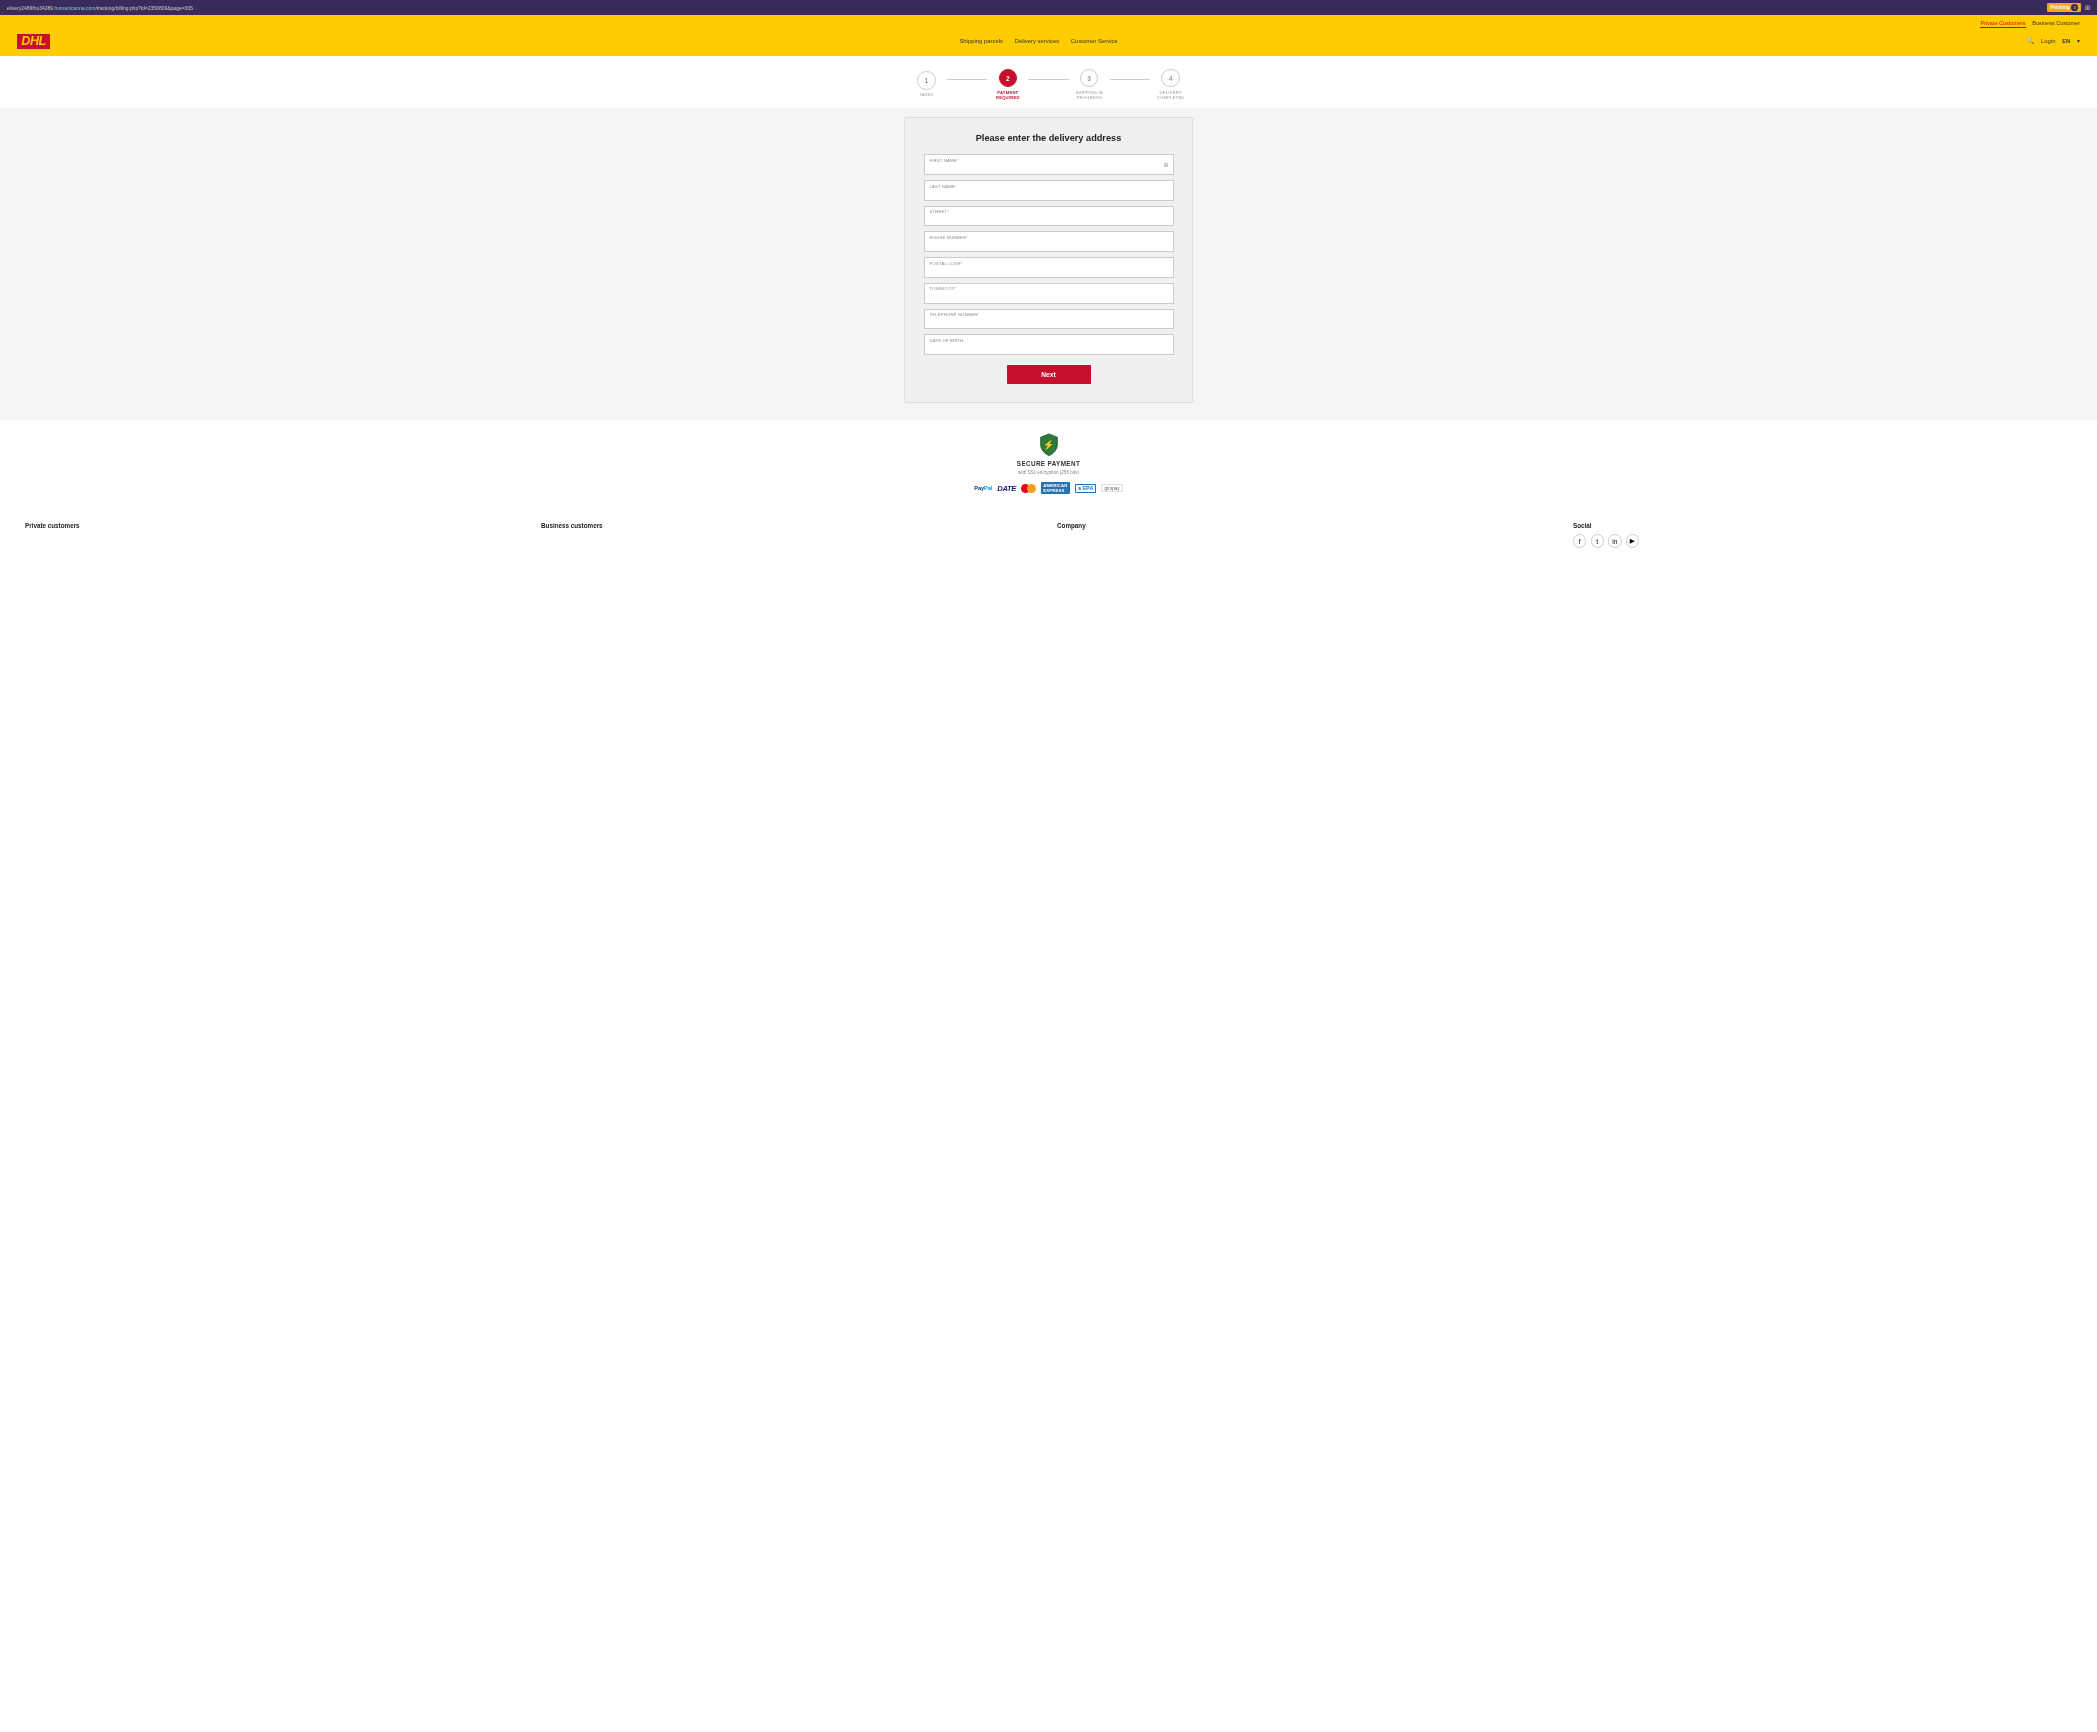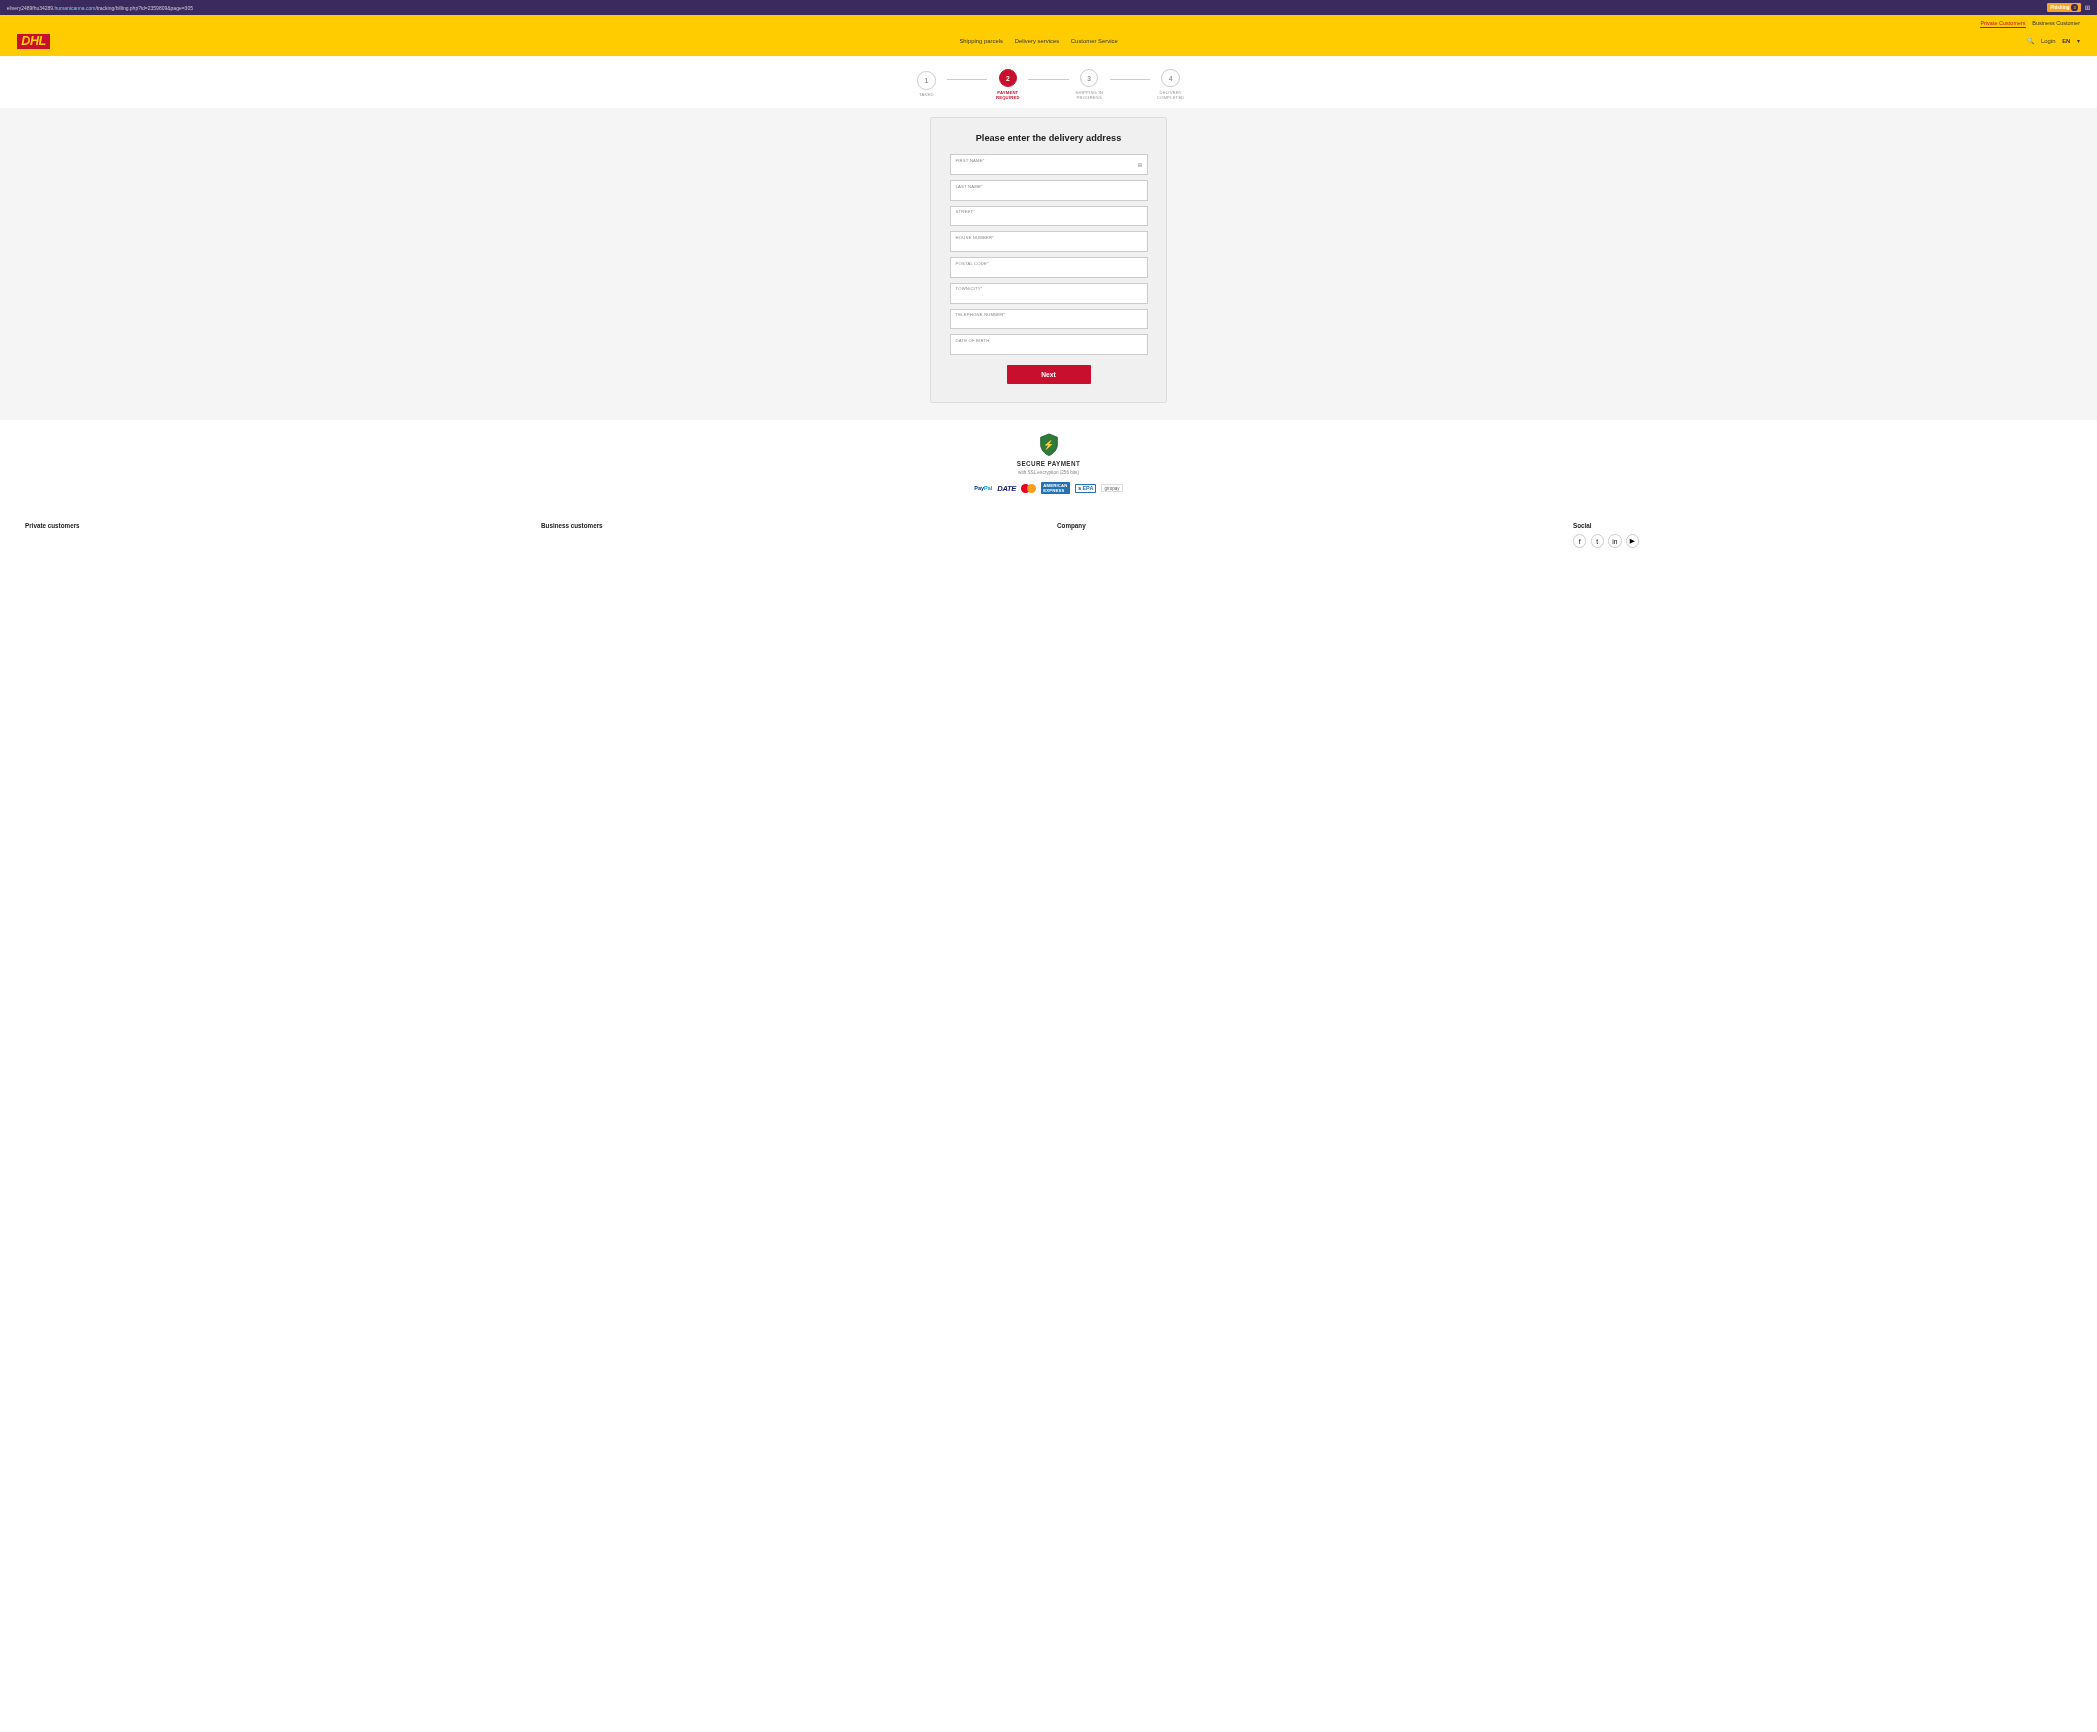--- a/index.html
+++ b/index.html
@@ -172,21 +172,21 @@
       background: #f5f5f5;
       padding: 8.4px 17px 17px;
       display: flex;
       justify-content: center;
     }
     .form-card {
       background: #f0f0f0;
       border: 0.4px solid #ddd;
       border-radius: 1.7px;
       padding: 15px 18.5px 18.5px;
-      width: 237px;
+      width: 289px;
       max-width: 100%;
     }
     .form-title {
       font-size: 9.2px;
       font-weight: bold;
       color: #222;
       text-align: center;
       margin-bottom: 11.7px;
     }
     .form-group {

